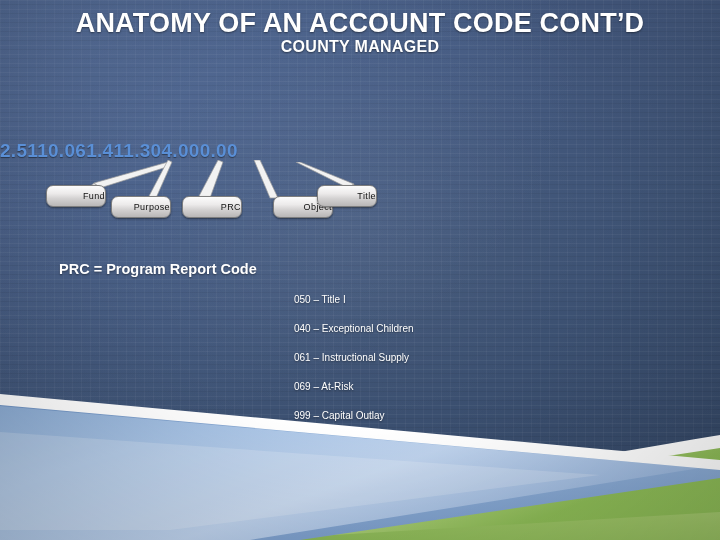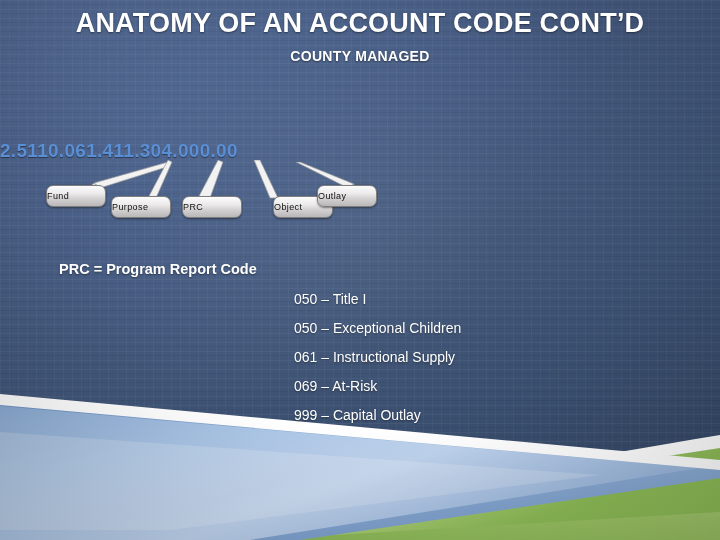--- a/index.html
+++ b/index.html
@@ -54,23 +54,22 @@
   }
   #slide-title {
     color: #ffffff;
     font-size: 27px;
     font-weight: bold;
     line-height: 30px;
     letter-spacing: 0.2px;
     text-shadow: 0 1px 2px rgba(0,0,0,0.45);
   }
   #slide-subtitle {
-    margin-top: 10px;
-    color: #ffffff;
-    font-size: 14px;
+    color: #ffffff;
+    font-size: 16px;
     font-weight: bold;
     letter-spacing: 0.3px;
     text-shadow: 0 1px 2px rgba(0,0,0,0.45);
   }
 
   
   #account-code {
     position: absolute;
     left: 0;
     top: 140px;
@@ -89,21 +88,21 @@
     height: 20px;
     border: 1px solid #7e7e7e;
     border-radius: 7px;
     background: linear-gradient(180deg, #fcfcfc 0%, #eceaea 38%, #d4d2d2 62%, #b9b7b7 100%);
     box-shadow: 0 1px 2px rgba(0,0,0,0.45);
     color: #111111;
     font-size: 9px;
     font-family: "Liberation Sans", sans-serif;
     display: flex;
     align-items: center;
-    justify-content: flex-start;
+    justify-content: flex-end;
     letter-spacing: 0.4px;
     z-index: 4;
   }
   .tail {
     position: absolute;
     z-index: 3;
     pointer-events: none;
   }
 
   
@@ -118,21 +117,21 @@
     margin-top: 25px;
   }
   #prc-list {
     position: absolute;
     left: 294px;
     top: 285px;
     width: 380px;
   }
   .prc-item {
     color: #ffffff;
-    font-size: 14px;
+    font-size: 10px;
     line-height: 29px;
     text-shadow: 0 1px 2px rgba(0,0,0,0.4);
     white-space: nowrap;
   }
 </style>
 </head>
 <body>
 
 <div id="slide">
 
@@ -219,26 +218,26 @@
 
   <div class="callout" style="left:182px; top:196px; width:58px;">
     <span>PRC</span>
   </div>
 
   <div class="callout" style="left:253px; top:196px; width:58px;margin-left:20px;">
     <span>Object</span>
   </div>
 
   <div class="callout" style="left:317px; top:185px; width:58px;">
-    <span>Outlay</span>
+    <span>Title</span>
   </div>
 
   <div id="prc-heading">PRC = Program Report Code</div>
 
   <div id="prc-list">
     <div class="prc-item">050 – Title I</div>
-    <div class="prc-item">050 – Exceptional Children</div>
+    <div class="prc-item">040 – Exceptional Children</div>
     <div class="prc-item">061 – Instructional Supply</div>
     <div class="prc-item">069 – At-Risk</div>
     <div class="prc-item">999 – Capital Outlay</div>
   </div>
 
 </div>
 
 </body></html>

